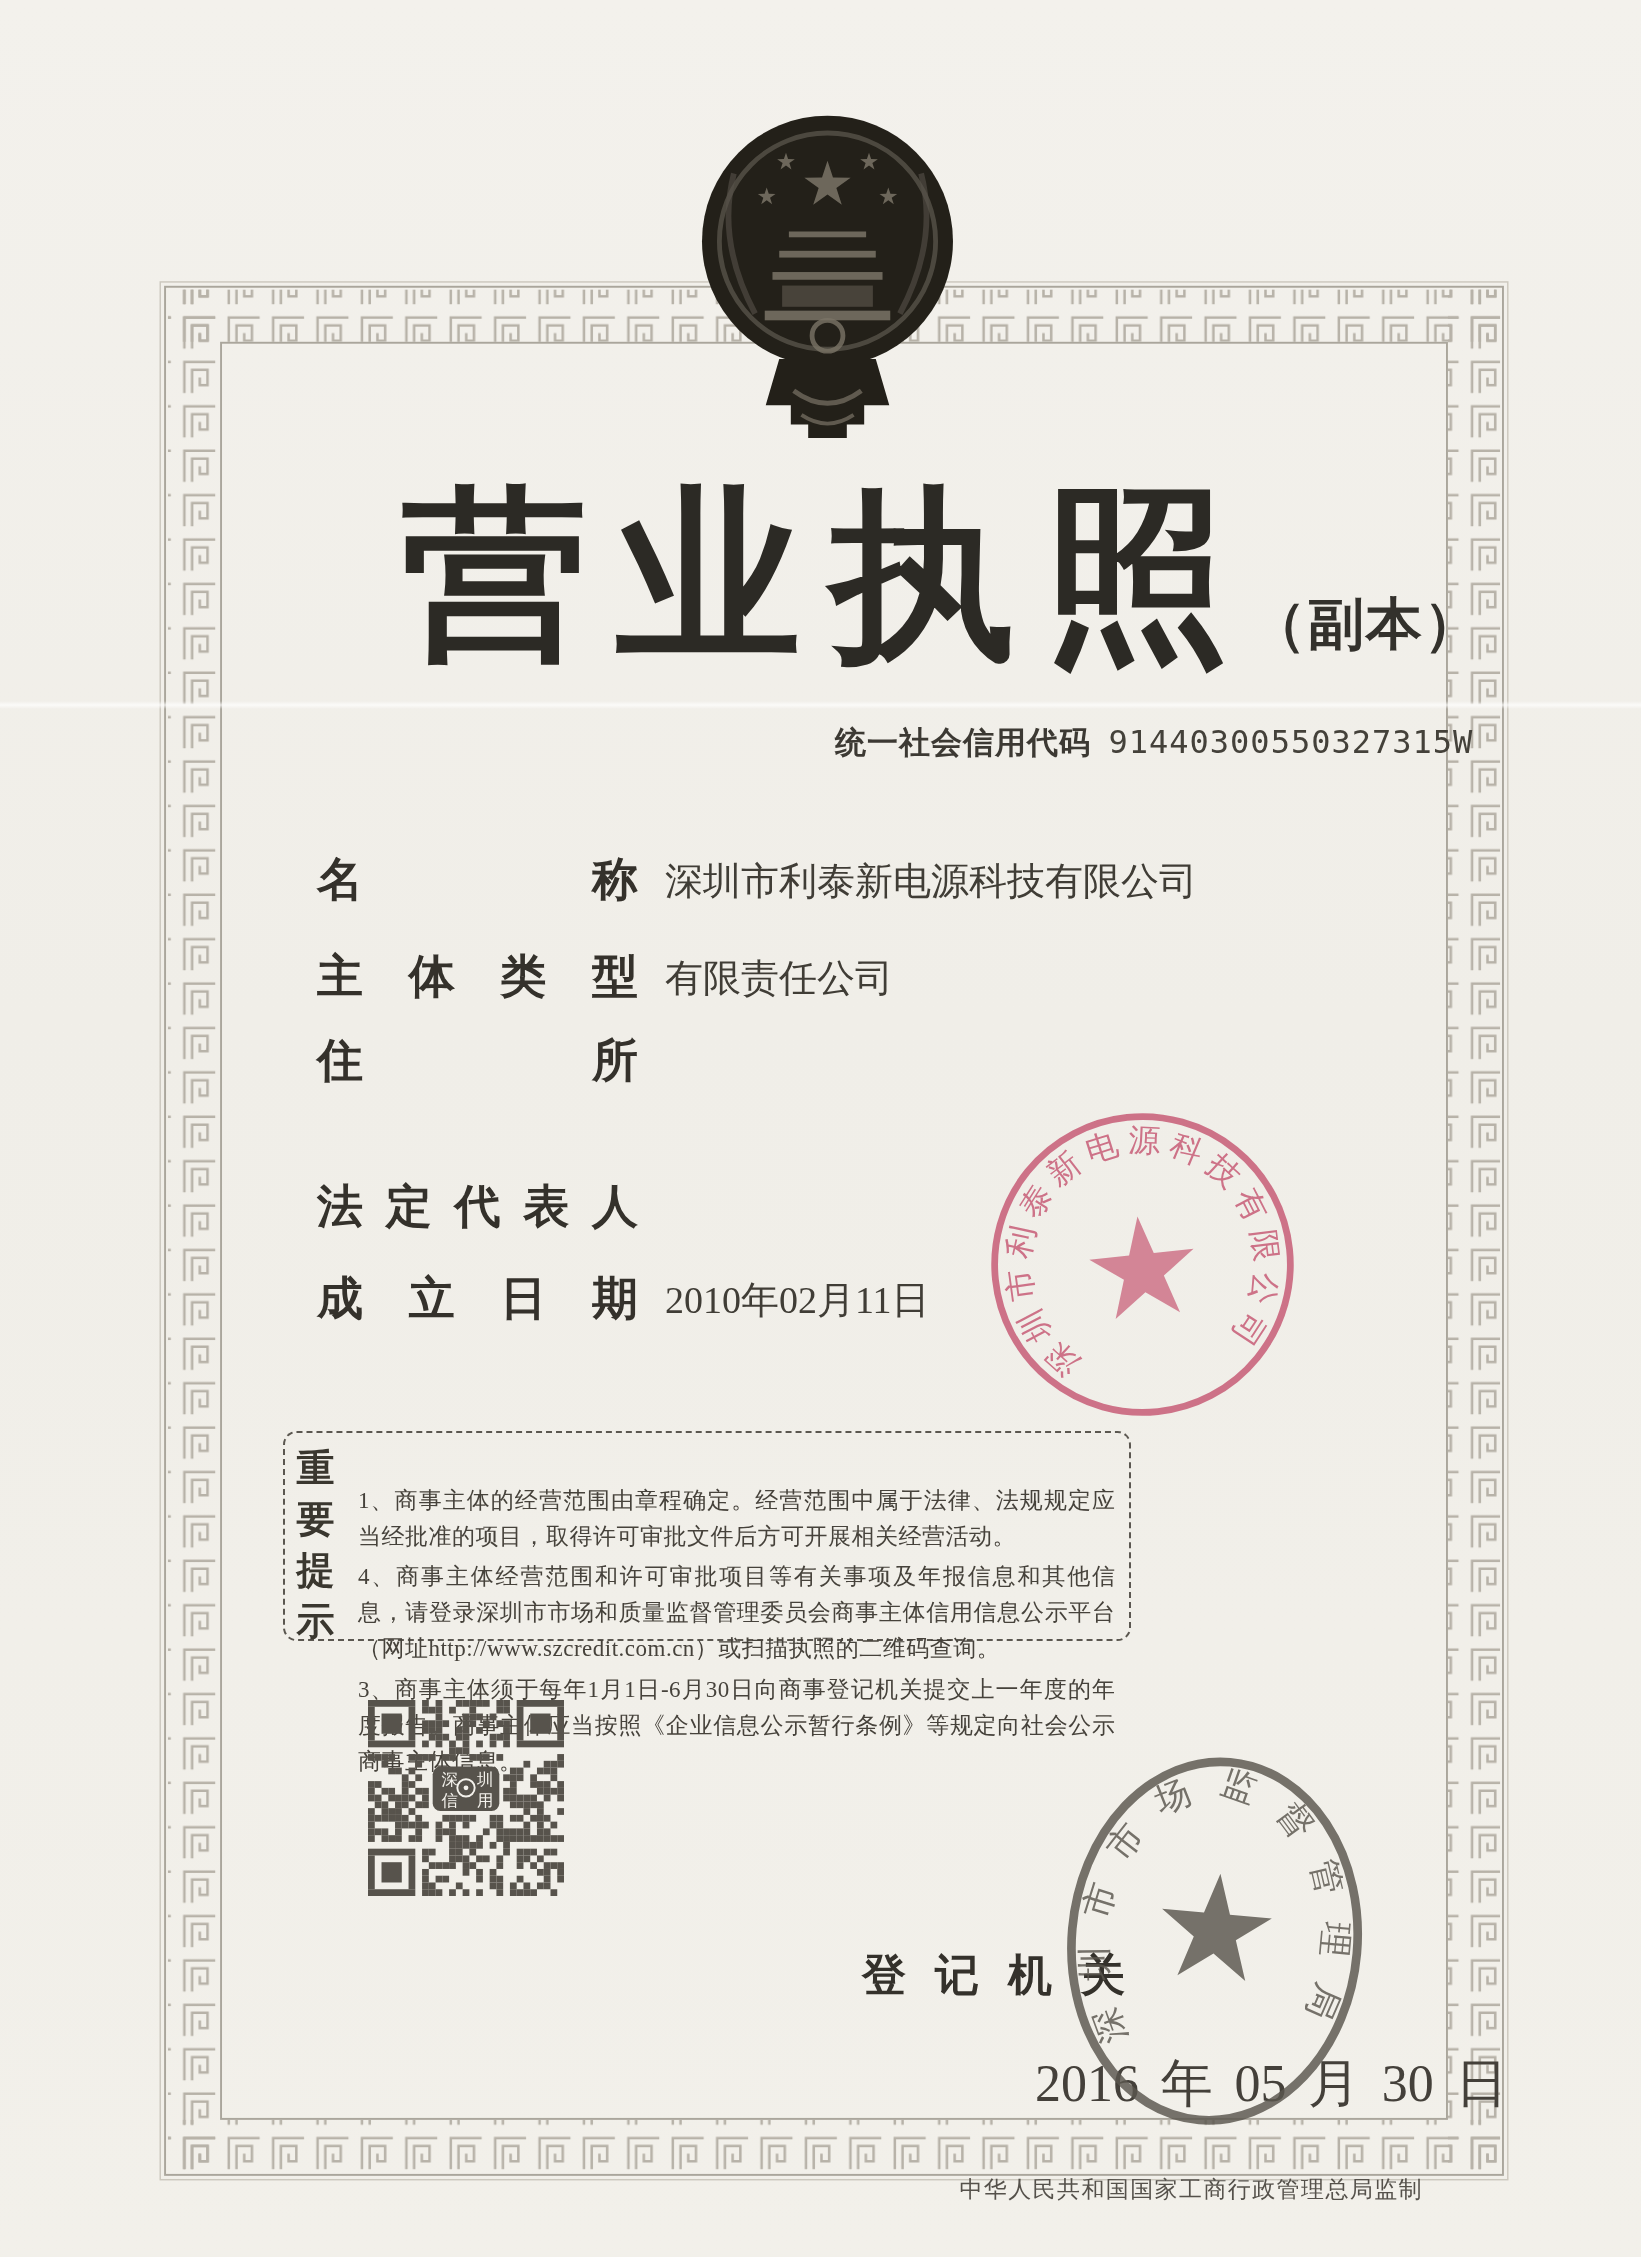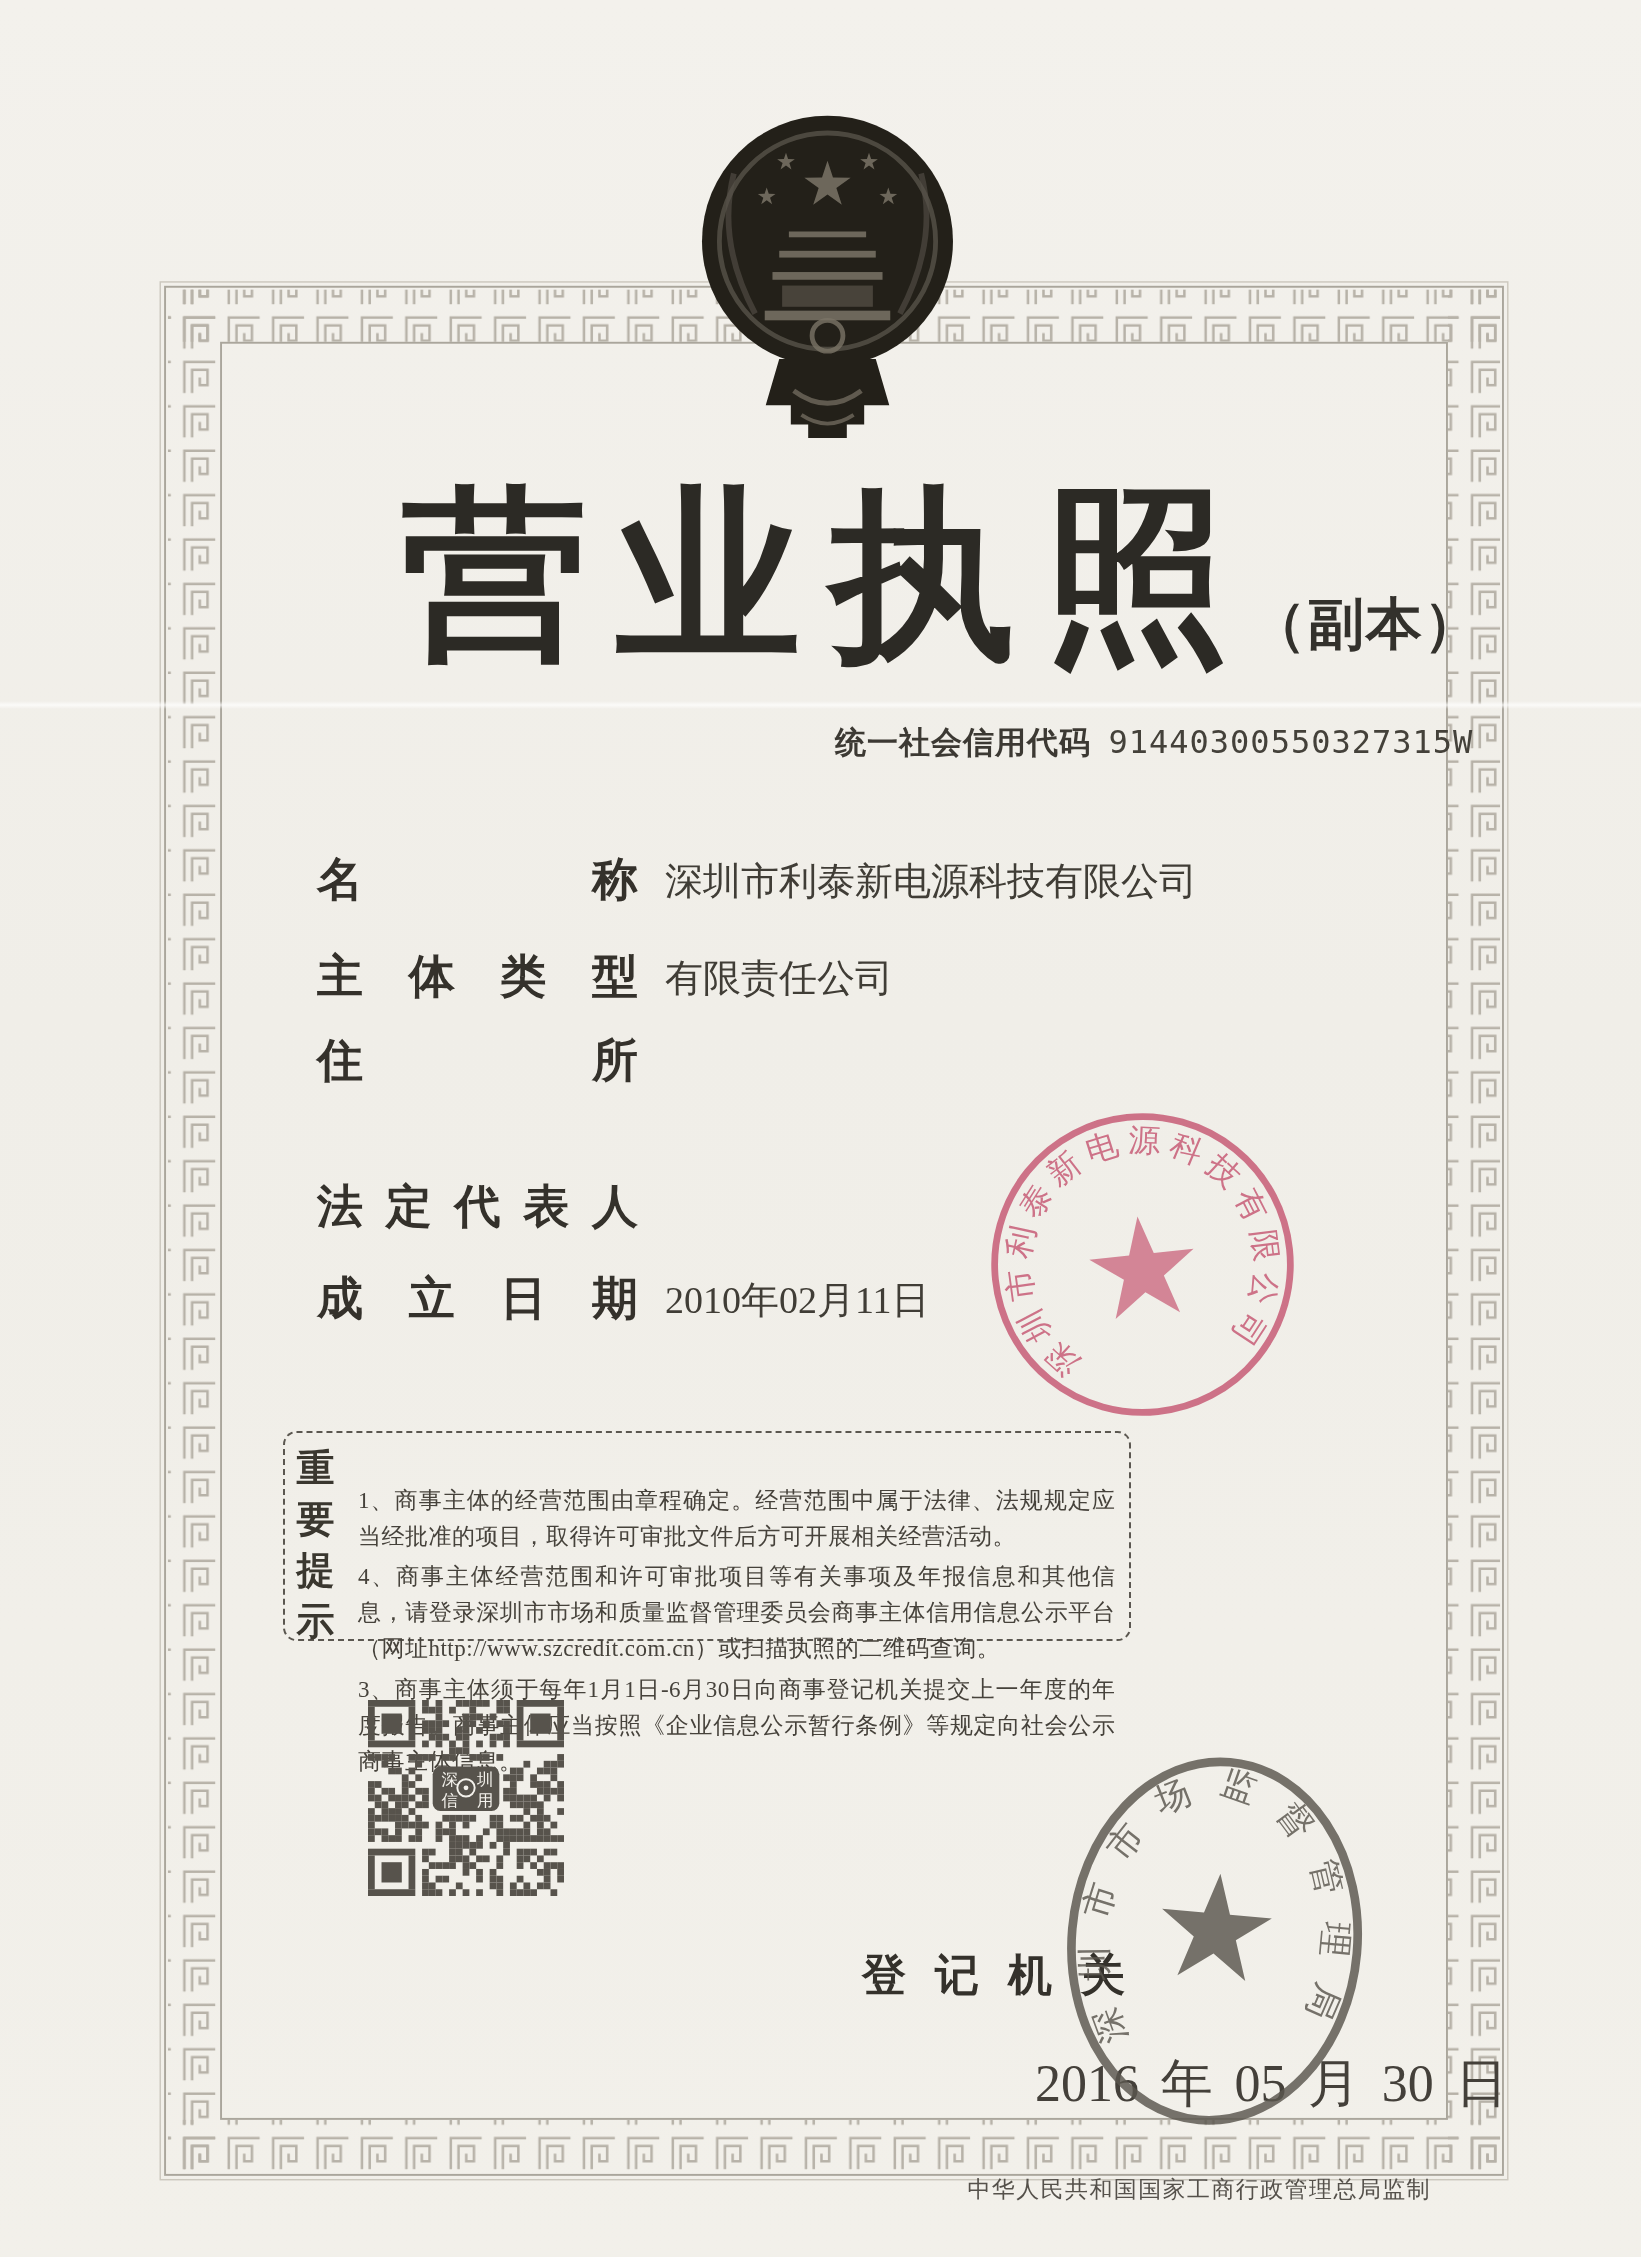--- a/index.html
+++ b/index.html
@@ -49,21 +49,21 @@
   .notice-body p{
     margin:0 0 4.8px 0;font-size:23px;line-height:36px;color:#46423b;
     text-align:justify;letter-spacing:0.5px;
   }
   
   .reg-label{
     left:862px;top:1946px;width:263px;font-family:"Liberation Sans",sans-serif;
     font-weight:700;font-size:44px;color:#34312b;
   }
   .date-line{left:1035px;top:2049px;font-size:52px;color:#44403a;white-space:nowrap;word-spacing:8.7px;}
-  .footer-line{right:210px;top:2174px;font-size:23px;color:#55514b;letter-spacing:1.4px;white-space:nowrap;}
+  .footer-line{right:218px;top:2174px;font-size:23px;color:#55514b;letter-spacing:1.4px;white-space:nowrap;}
   svg text{font-family:"Liberation Sans",sans-serif;}
 </style>
 </head>
 <body>
 
 <div class="page">
 
   <svg class="abs" style="left:0;top:0" width="1641" height="2257" viewBox="0 0 1700 2338">
     <defs>
       <pattern id="mea" width="46" height="46" patternUnits="userSpaceOnUse">

